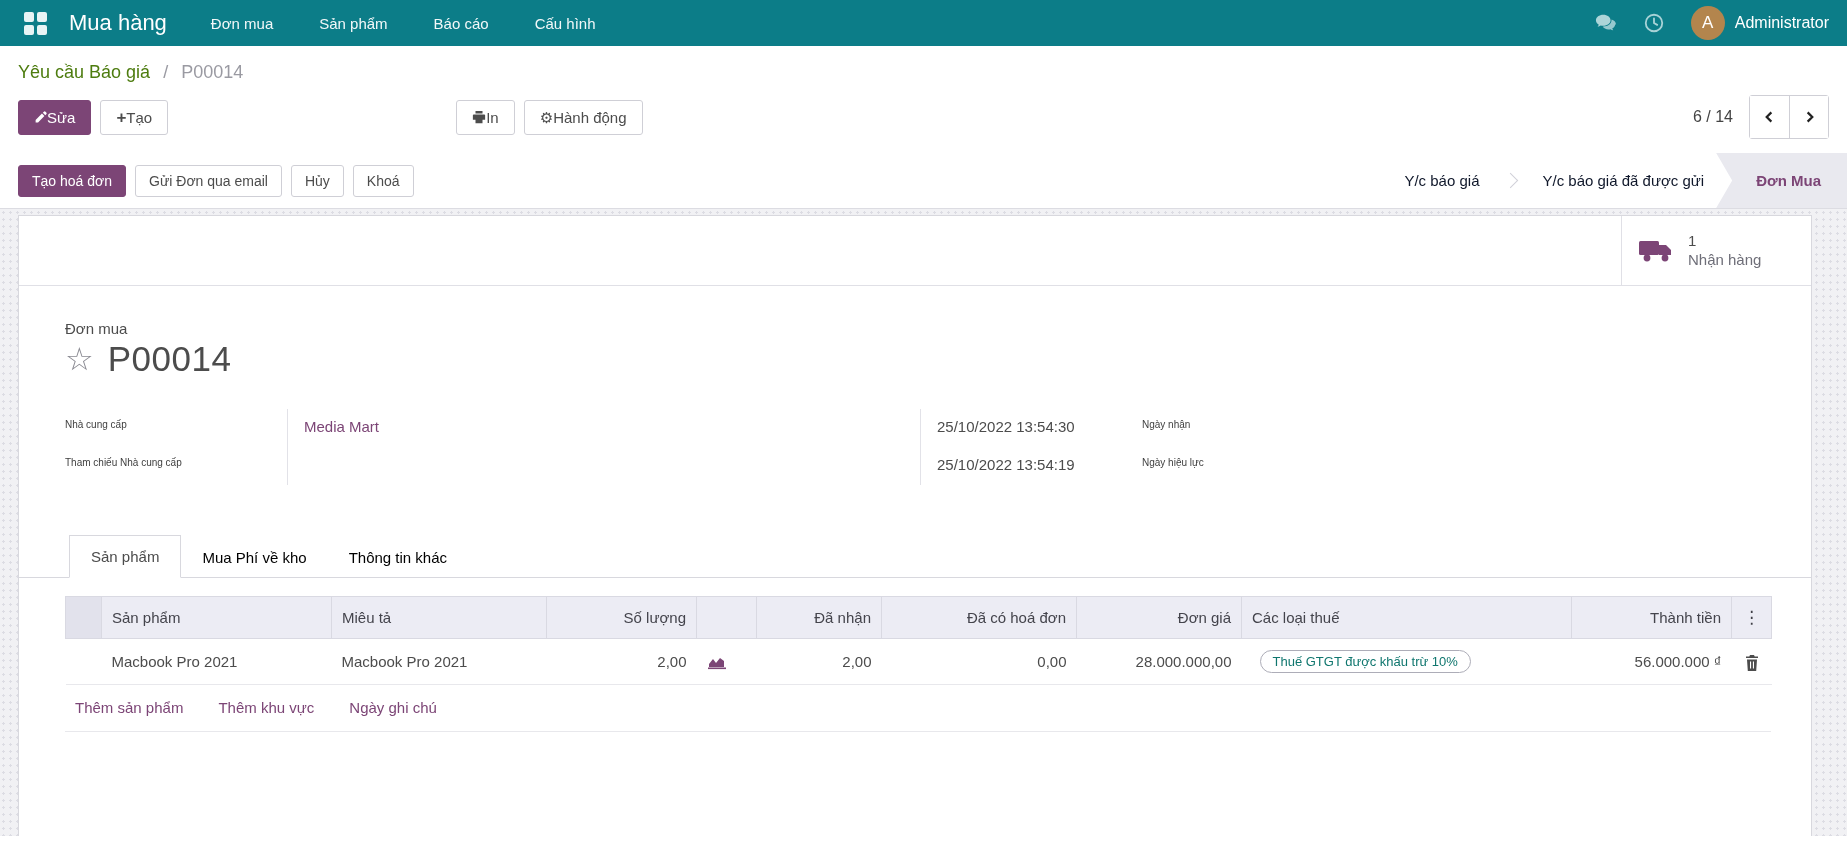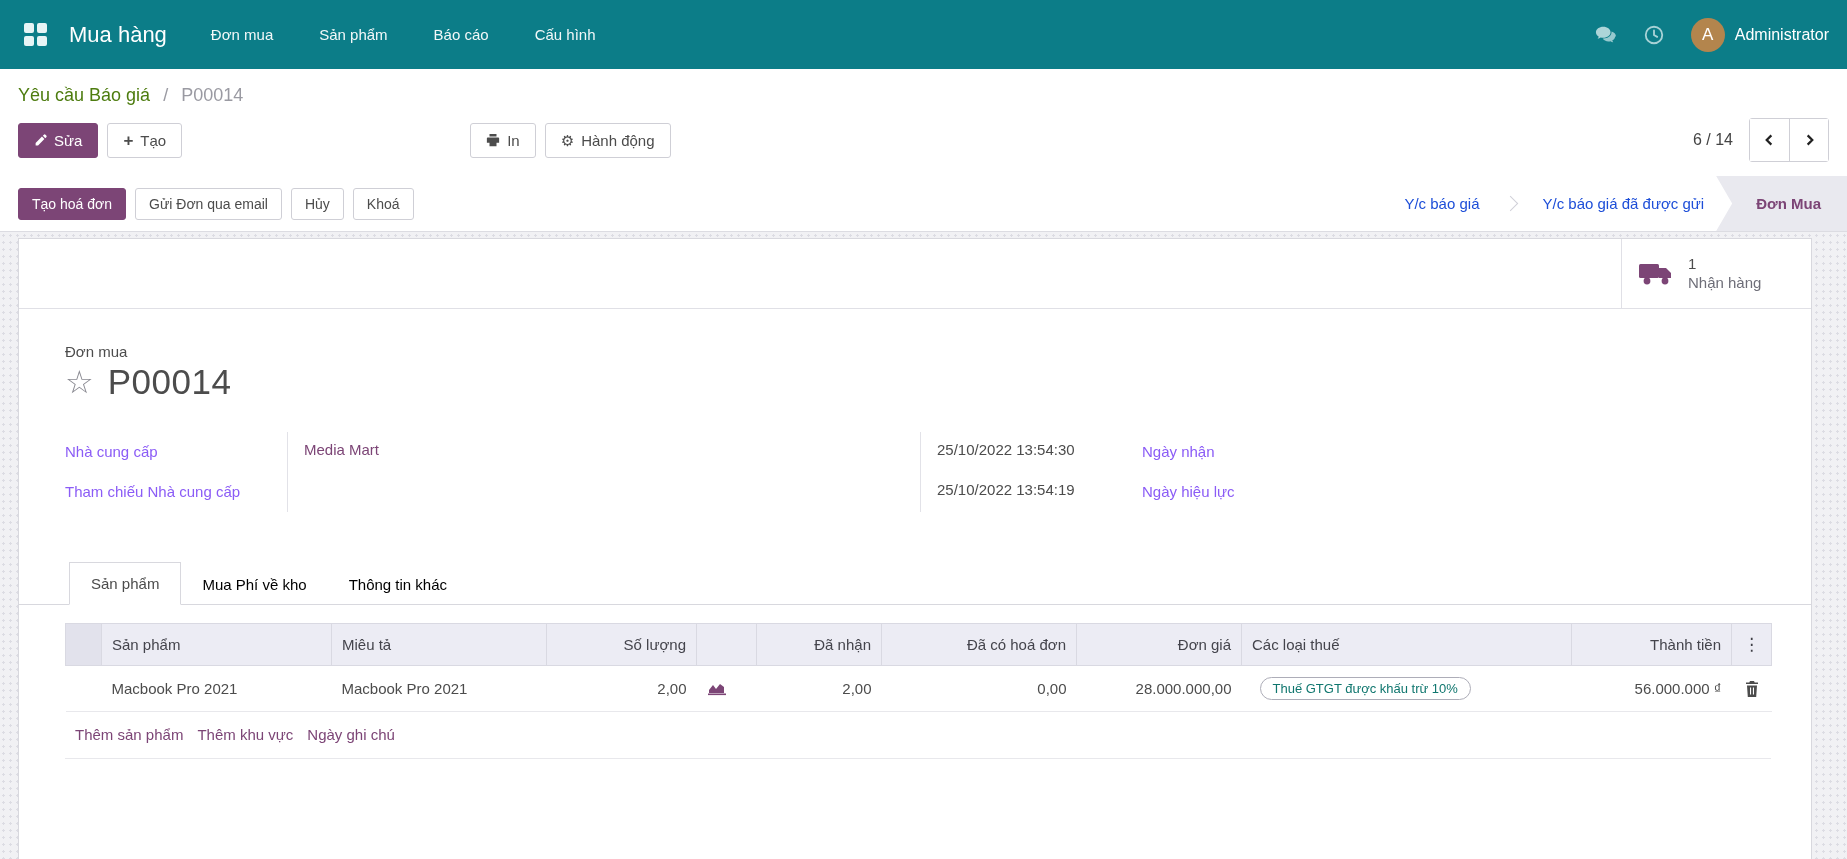--- a/index.html
+++ b/index.html
@@ -1,55 +1,55 @@
 <!DOCTYPE html>
 <html><head>
 <meta charset="utf-8">
 <style>
   * { margin:0; padding:0; box-sizing:border-box; }
   html,body { width:1847px; height:859px; overflow:hidden; }
   body { font-family:"Liberation Sans","DejaVu Sans",sans-serif; background:#fff; color:#4c4c4c; }
 
   
-  .navbar { height:69px; background:#0C7D88; display:flex; align-items:center; padding:0 18px 0 24px; color:#fff; }
+  .navbar { height:46px; background:#0C7D88; display:flex; align-items:center; padding:0 18px 0 24px; color:#fff; }
   .grid-icon { display:grid; grid-template-columns:10px 10px; grid-template-rows:10px 10px; gap:3px; margin-right:22px; cursor:pointer; }
   .grid-icon span { background:#e8f4f5; border-radius:2px; }
   .brand { font-size:22px; font-weight:500; margin-right:44px; cursor:pointer; }
   .nav-menus { display:flex; gap:46px; font-size:15px; }
   .nav-menus .nav-item { cursor:pointer; opacity:.95; }
   .nav-right { margin-left:auto; display:flex; align-items:center; gap:26px; }
   .nav-ico { width:22px; height:22px; cursor:pointer; opacity:.8; }
   .user-block { display:flex; align-items:center; gap:10px; cursor:pointer; }
   .avatar { width:34px; height:34px; border-radius:50%; background:#B3854D; color:#fff; font-size:17px; display:flex; align-items:center; justify-content:center; }
   .user-name { font-size:16px; }
 
   
   .breadcrumb-row { background:#fff; padding:16px 18px 2px 18px; font-size:18px; }
   .bc-link { color:#4d7c0f; cursor:pointer; }
   .bc-sep { color:#9a9aa2; margin:0 8px; }
   .bc-current { color:#9a9aa2; }
 
   
   .control-row { background:#fff; display:flex; align-items:center; padding:10px 18px 14px 18px; }
-  .btn { display:inline-flex; align-items:center; gap:7px; font-size:15px; padding:8px 15px; border:1px solid #cfcfd6; border-radius:3px; background:#fff; color:#4c4c4c; cursor:pointer; white-space:nowrap; }
+  .btn { display:inline-flex; align-items:center; font-size:15px; padding:8px 15px; border:1px solid #cfcfd6; border-radius:3px; background:#fff; color:#4c4c4c; cursor:pointer; white-space:nowrap; }
   .btn-primary { background:#7C4576; border-color:#7C4576; color:#fff; }
   .btn + .btn { margin-left:9px; }
   .ctrl-spacer { width:288px; }
   .pager { margin-left:auto; display:flex; align-items:center; }
   .pager-text { font-size:16px; color:#444; margin-right:16px; }
   .pager-btns { display:flex; border:1px solid #cfcfd6; border-radius:3px; }
   .pager-btn { width:39px; height:42px; display:flex; align-items:center; justify-content:center; cursor:pointer; background:#fff; }
   .pager-btn + .pager-btn { border-left:1px solid #cfcfd6; }
 
   
   .statusbar { background:#fff; border-bottom:1px solid #dcdce2; display:flex; align-items:stretch; height:56px; }
   .sb-left { display:flex; align-items:center; padding-left:18px; }
   .sb-left .btn { font-size:14px; padding:7px 13px; }
   .steps { margin-left:auto; display:flex; align-items:stretch; }
-  .step { display:flex; align-items:center; font-size:15px; color:#1d4ed8; padding:0 12px; cursor:pointer; }
+  .step { display:flex; align-items:center; font-size:15px; color:#0f172a; padding:0 12px; cursor:pointer; }
   .step-sep { width:11px; height:11px; border-top:1px solid #d0d0d8; border-right:1px solid #d0d0d8; transform:rotate(45deg); align-self:center; margin:0 14px; }
   .step-active { background:#e9e9ef; color:#7C4576; font-weight:bold; padding:0 26px 0 40px; clip-path:polygon(0 0,100% 0,100% 100%,0 100%,16px 50%); }
 
   
   .content { height:627px; background-color:#f1f1f4; background-image:radial-gradient(circle,#dcdce3 1px,transparent 1.2px); background-size:7px 7px; padding:6px 35px 0 18px; }
   .sheet { background:#fff; border:1px solid #d8d8de; border-bottom:none; height:621px; position:relative; }
 
   .smart-strip { height:70px; border-bottom:1px solid #e0e0e6; display:flex; justify-content:flex-end; }
   .smart-btn { width:190px; border-left:1px solid #e0e0e6; display:flex; align-items:center; gap:14px; padding:0 10px 0 16px; cursor:pointer; }
   .smart-texts { display:flex; flex-direction:column; line-height:1.25; }
@@ -57,21 +57,21 @@
   .smart-label { font-size:15px; color:#6e6e78; }
 
   .title-block { padding:34px 46px 0 46px; }
   .doc-type { font-size:15px; color:#4c4c4c; }
   .title-row { display:flex; align-items:center; margin-top:2px; }
   .star { font-size:32px; color:#8a8a92; cursor:pointer; line-height:1; margin-right:14px; }
   .doc-name { font-size:35px; color:#4c4c4c; letter-spacing:.5px; }
 
   .field-groups { display:flex; padding:30px 46px 0 46px; }
   .fgroup { flex:1; display:grid; grid-template-columns:222px 1fr; align-content:start; }
-  .flabel { font-size:15px; color:#8b5cf6; font-weight:500; padding:9px 14px 9px 0; line-height:1.45; }
+  .flabel { font-size:10px; color:#404040; font-weight:500; padding:9px 14px 9px 0; line-height:1.45; }
   .fvalue { font-size:15px; color:#4c4c4c; border-left:1px solid #e2e2e8; padding:9px 0 9px 16px; min-height:38px; }
   .fvalue.link { color:#7C4576; cursor:pointer; }
   .fgroup-right { margin-left:10px; }
 
   
   .tabs { display:flex; align-items:flex-end; margin-top:46px; padding-left:50px; border-bottom:1px solid #d8d8de; height:47px; }
   .tab { font-size:15px; padding:12px 21px; cursor:pointer; color:#000000; position:relative; top:1px; }
   .tab-active { background:#fff; color:#4c4c4c; border:1px solid #d8d8de; border-bottom:1px solid #fff; }
 
   
@@ -79,21 +79,21 @@
   table { border-collapse:collapse; table-layout:fixed; width:1706px; font-size:15px; }
   thead th { background:#ececf4; border:1px solid #d9d9e2; border-left:none; font-weight:normal; color:#44444c; text-align:left; padding:10px 10px; white-space:nowrap; overflow:hidden; }
   thead th:first-child { background:#e2e2ec; border-left:1px solid #d9d9e2; }
   thead th.num { text-align:right;margin-top:32px; }
   tbody td { padding:11px 10px; border-bottom:1px solid #e8e8ec; color:#4c4c4c; white-space:nowrap; overflow:hidden; }
   tbody td.num { text-align:right; }
   .tax-pill { display:inline-block; border:1px solid #adadb8; border-radius:20px; padding:3px 12px; font-size:13px; color:#0f766e; }
   .cell-icon { vertical-align:middle; cursor:pointer; }
   .kebab { font-size:17px; color:#3f3f46; text-align:center !important; cursor:pointer; }
 
-  .add-links { padding:14px 0 15px 10px; border-bottom:1px solid #e8e8ec; width:1706px; margin-left:46px; display:flex; gap:14px; }
+  .add-links { padding:14px 0 15px 10px; border-bottom:1px solid #e8e8ec; width:1706px; margin-left:46px; display:flex; gap:35px; }
   .add-link { color:#7C4576; font-size:15px; cursor:pointer; }
 </style>
 </head>
 <body>
 
 <div class="navbar">
   <div class="grid-icon">
       <span></span>
       <span></span>
       <span></span>

